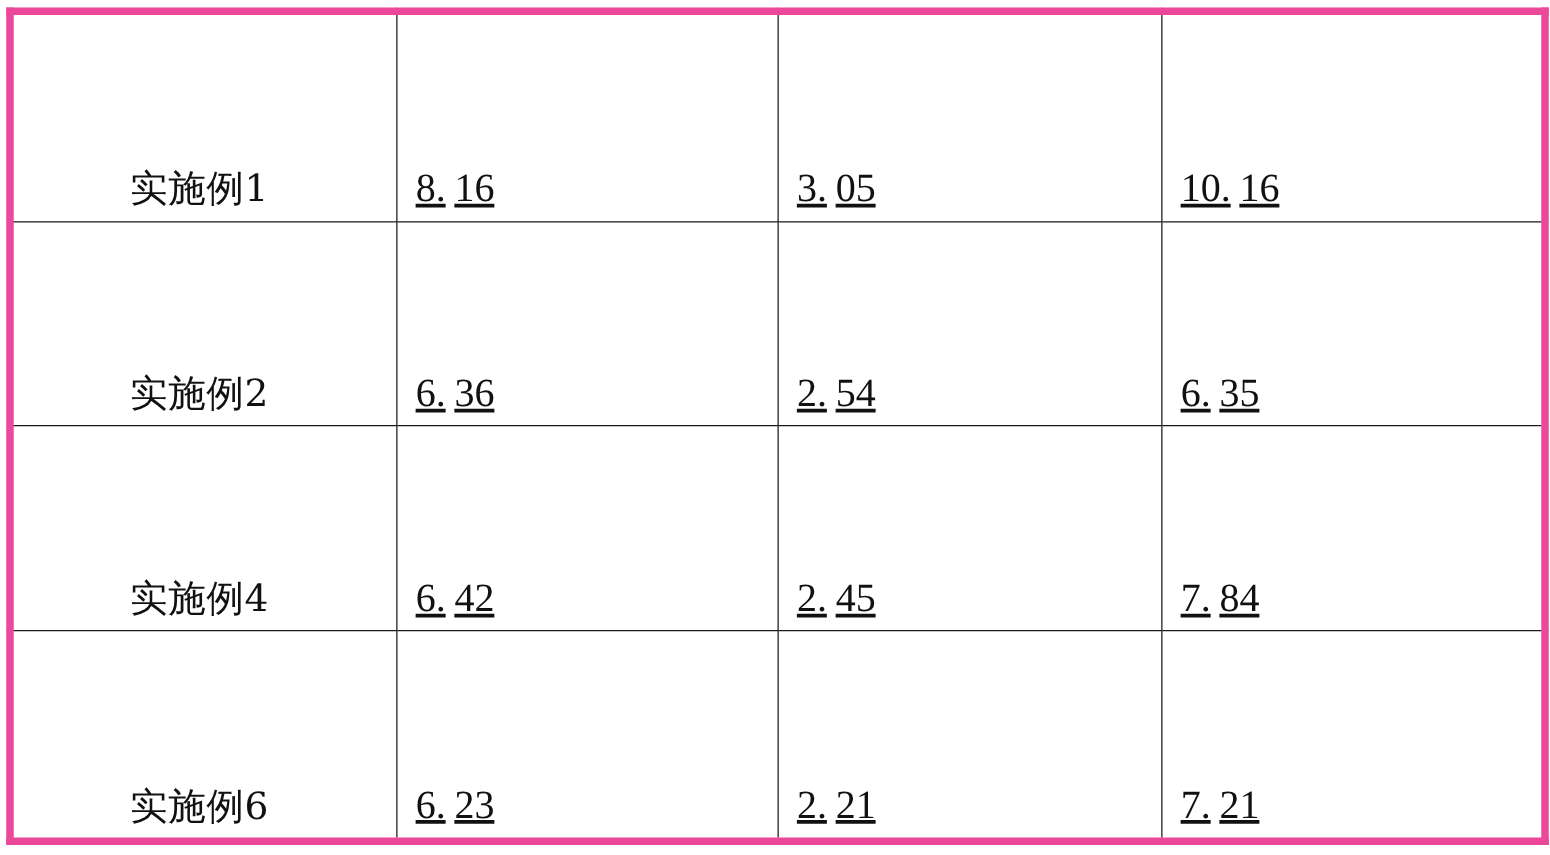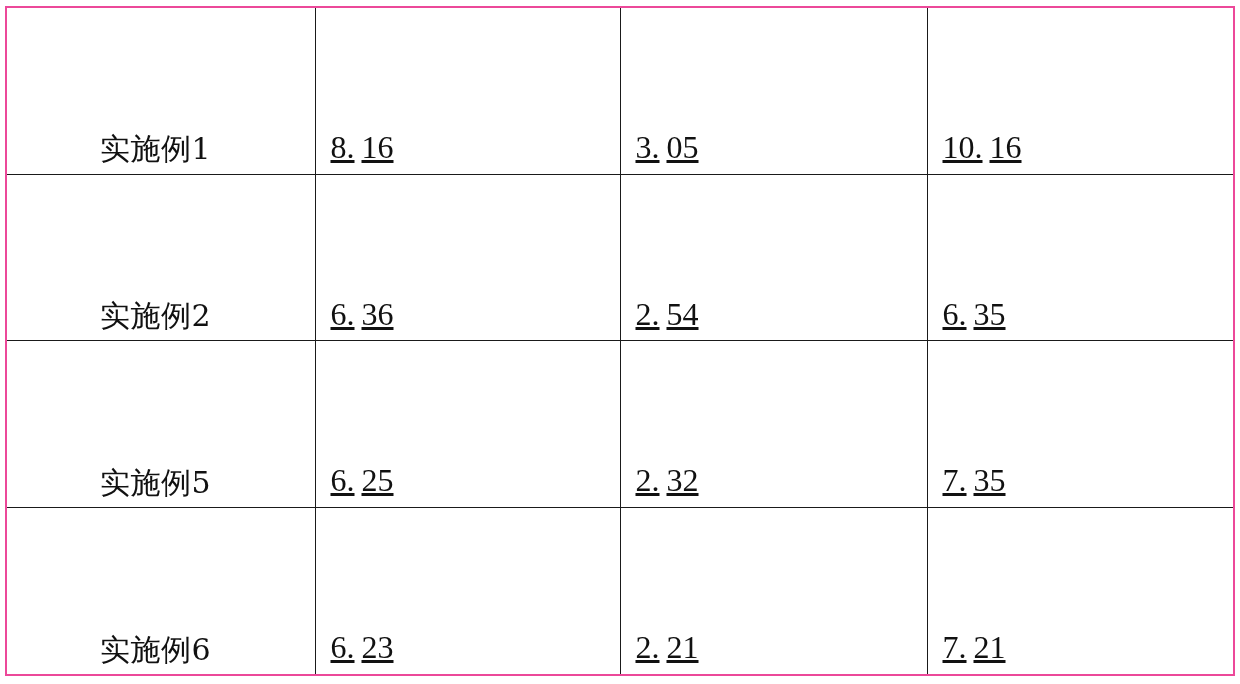--- a/index.html
+++ b/index.html
@@ -29,21 +29,21 @@
     top: 6px;
     width: 1228px;
     height: 670px;
   }
 
   table.data-table {
     width: 1228px;
     height: 670px;
     border-collapse: collapse;
     table-layout: fixed;
-    border: 2px solid #ec4899;
+    border: 6px solid #ec4899;
     background: #ffffff;
   }
 
   table.data-table td {
     border: 1px solid #1a1a1a;
     padding: 0 0 0 0;
     vertical-align: bottom;
     height: 95px;
     background: #ffffff;
   }
@@ -119,30 +119,30 @@
             </td>
             <td class="value-cell">
               <span class="cell-inner">2.<span class="dec-gap"></span>54</span>
             </td>
             <td class="value-cell">
               <span class="cell-inner">6.<span class="dec-gap"></span>35</span>
             </td>
           </tr>
           <tr>
             <td class="label-cell">
-              <span class="cell-inner">实施例5</span>
+              <span class="cell-inner">实施例4</span>
             </td>
             <td class="value-cell">
-              <span class="cell-inner">6.<span class="dec-gap"></span>25</span>
+              <span class="cell-inner">6.<span class="dec-gap"></span>42</span>
             </td>
             <td class="value-cell">
-              <span class="cell-inner">2.<span class="dec-gap"></span>32</span>
+              <span class="cell-inner">2.<span class="dec-gap"></span>45</span>
             </td>
             <td class="value-cell">
-              <span class="cell-inner">7.<span class="dec-gap"></span>35</span>
+              <span class="cell-inner">7.<span class="dec-gap"></span>84</span>
             </td>
           </tr>
           <tr>
             <td class="label-cell">
               <span class="cell-inner">实施例6</span>
             </td>
             <td class="value-cell">
               <span class="cell-inner">6.<span class="dec-gap"></span>23</span>
             </td>
             <td class="value-cell">

